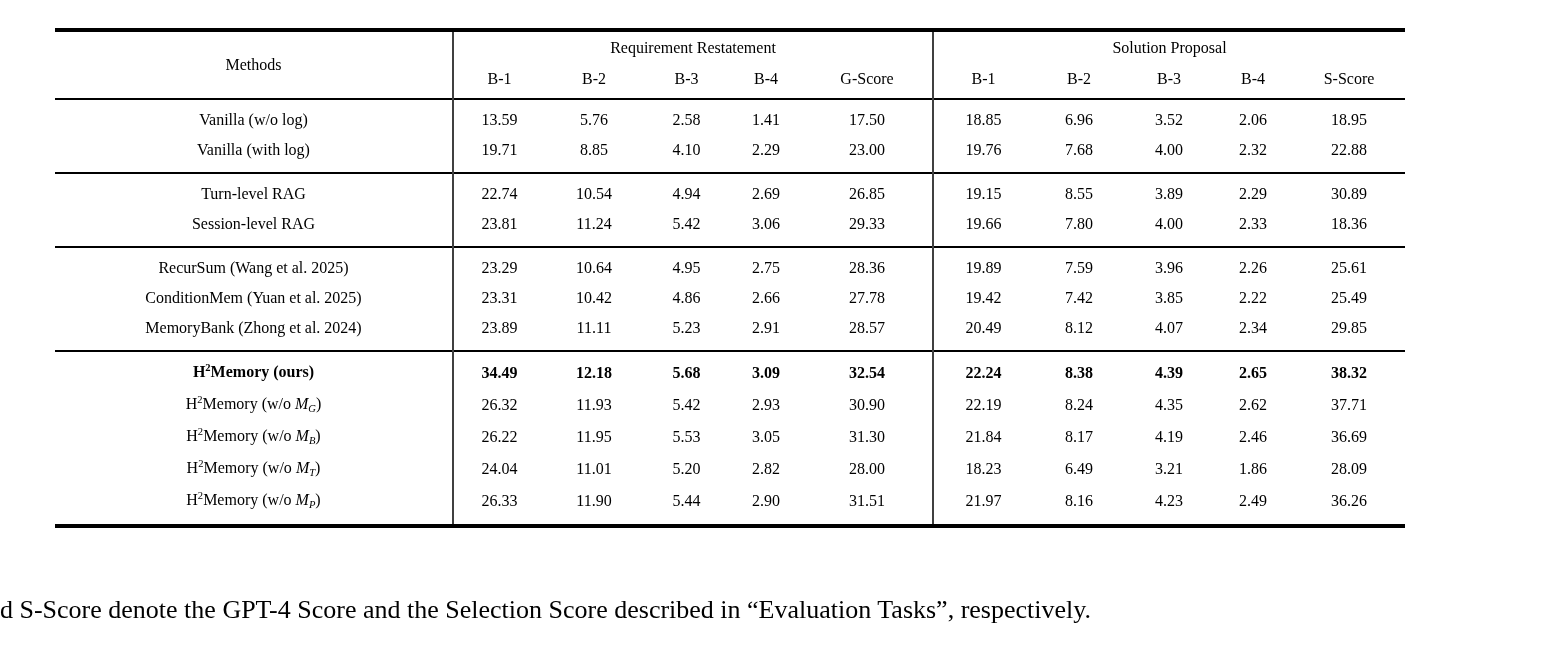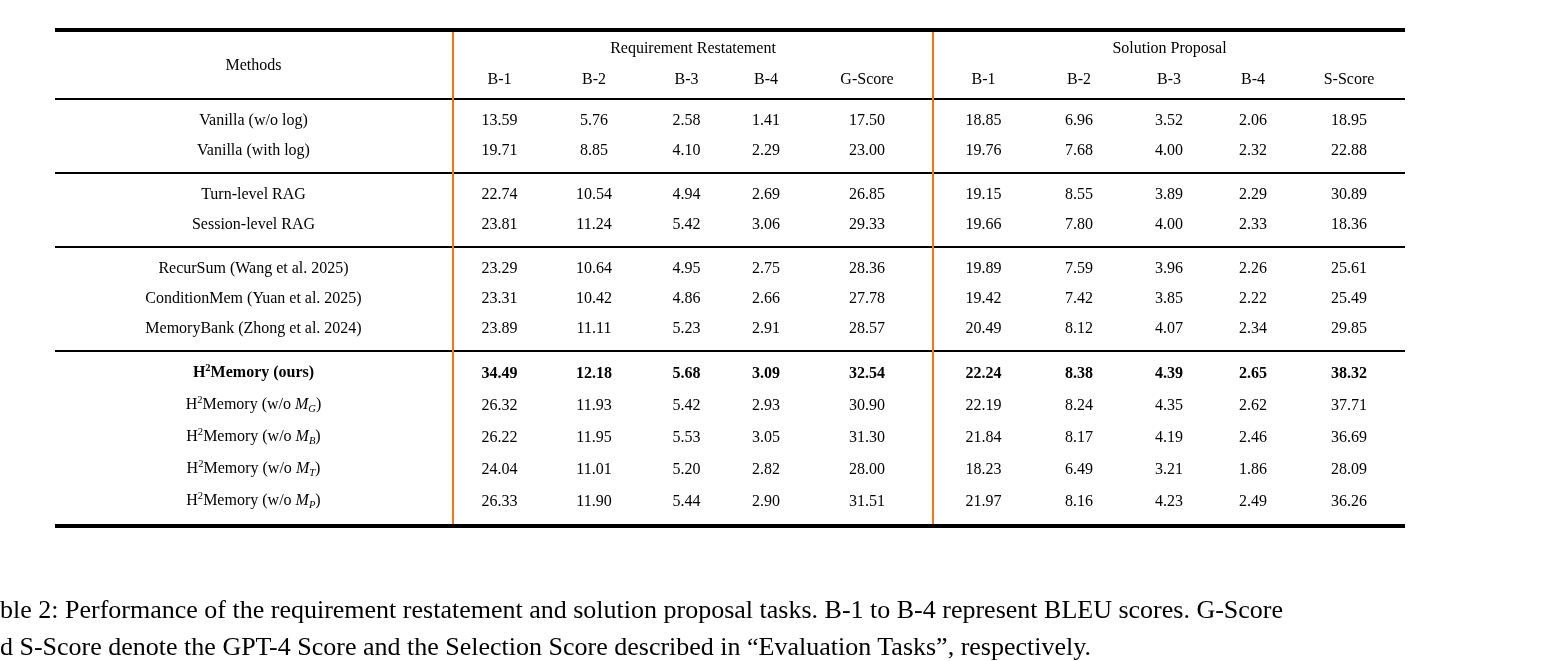--- a/index.html
+++ b/index.html
@@ -33,21 +33,21 @@
   }
   
   thead tr.h1 th { height: 34px; }
   thead tr.h2 th { height: 35px; padding-bottom: 4px; }
   th.methods-head {
     text-align: left;
     padding-left: 14px;
     padding-bottom: 14px;
   }
   
-  .vline { border-left: 2px solid #f97316; margin-left: 8px; }
+  .vline { border-left: 2px solid #404040; margin-left: 8px; }
   
   tbody { border-top: 2px solid #000; }
   tbody td { height: 30px; }
   tbody tr:first-child td { padding-top: 5px; }
   tbody tr:last-child td { padding-bottom: 7px; }
   td.methods {
     text-align: left;
     padding-left: 14px;
   }
   tr.bold td { font-weight: bold; }
@@ -266,17 +266,16 @@
           <td class="vline">21.97</td>
           <td>8.16</td>
           <td>4.23</td>
           <td>2.49</td>
           <td>36.26</td>
         </tr>
       </tbody>
     </table>
 
   <div class="caption">
-    <div>ble 2: Performance of the requirement restatement and solution proposal tasks. B-1 to B-4 represent BLEU scores. G-Score</div>
     <div>d S-Score denote the GPT-4 Score and the Selection Score described in “Evaluation Tasks”, respectively.</div>
   </div>
 
 </div>
 
 </body></html>

